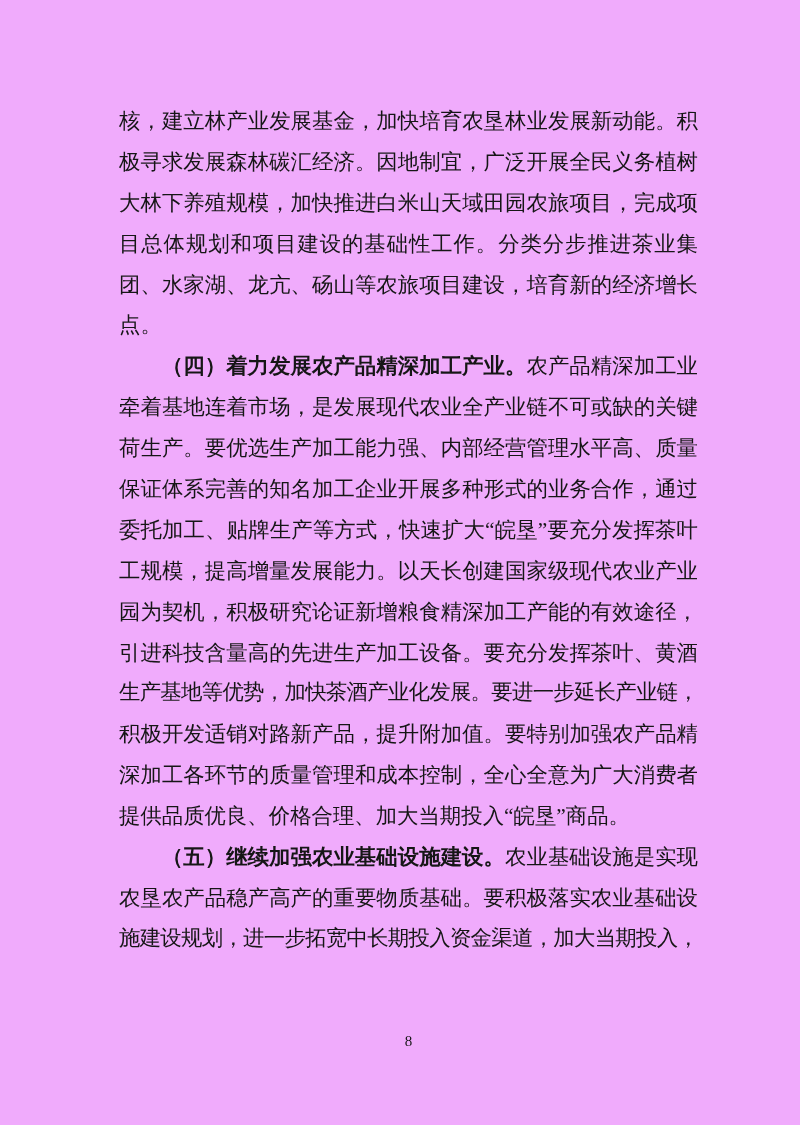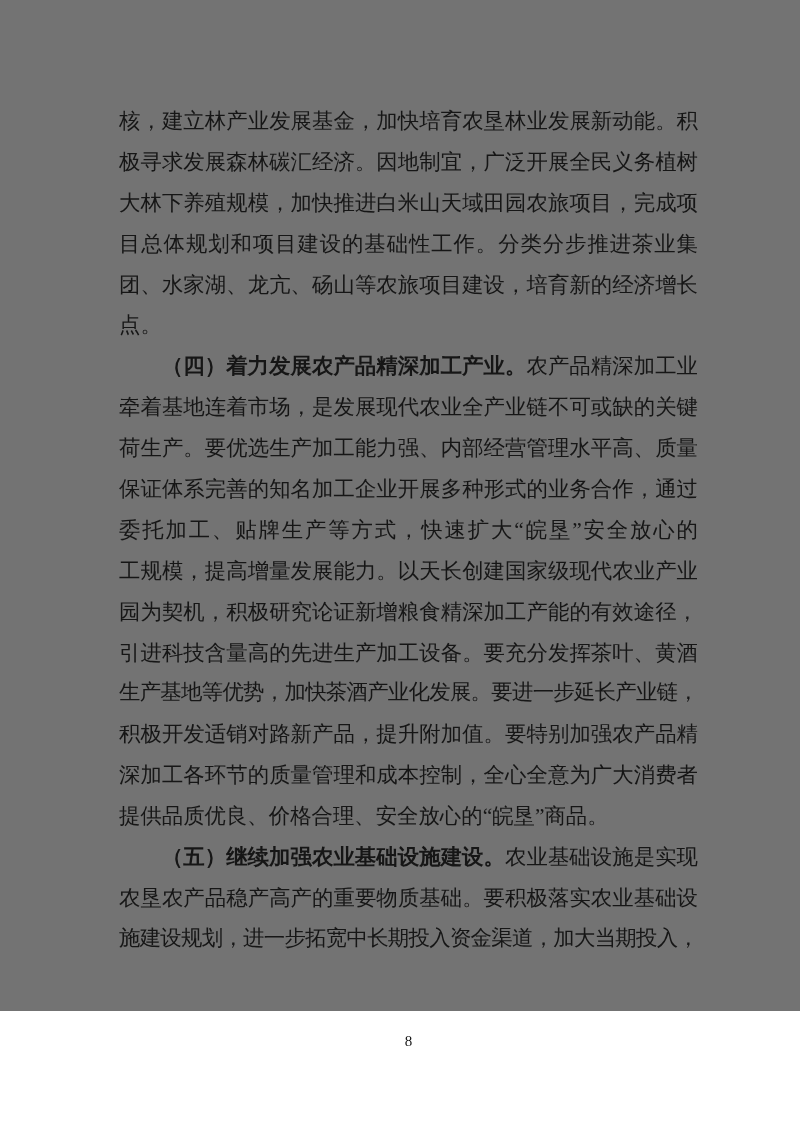--- a/index.html
+++ b/index.html
@@ -5,22 +5,22 @@
   * { margin: 0; padding: 0; box-sizing: border-box; }
   html, body {
     width: 800px; height: 1129px;
     background: #ffffff;
     font-family: "Liberation Serif", "DejaVu Serif", serif;
     color: #161616;
     overflow: hidden;
   }
   .page {
     position: relative;
-    width: 800px; height: 1011px;
-    background: #737373;
+    width: 800px; height: 1125px;
+    background: #f0abfc;
   }
   .text-block {
     position: absolute;
     left: 119px;
     top: 101px;
     width: 579px;
   }
   .paragraph { width: 100%; }
   .line {
     height: 40.9px;
@@ -70,28 +70,28 @@
         <div class="line justify">大林下养殖规模，加快推进白米山天域田园农旅项目，完成项</div>
         <div class="line justify">目总体规划和项目建设的基础性工作。分类分步推进茶业集</div>
         <div class="line justify">团、水家湖、龙亢、砀山等农旅项目建设，培育新的经济增长</div>
         <div class="line">点。</div>
       </div>
       <div class="paragraph">
         <div class="line justify indent"><b>（四）着力发展农产品精深加工产业。</b>农产品精深加工业</div>
         <div class="line justify">牵着基地连着市场，是发展现代农业全产业链不可或缺的关键</div>
         <div class="line justify">荷生产。要优选生产加工能力强、内部经营管理水平高、质量</div>
         <div class="line justify">保证体系完善的知名加工企业开展多种形式的业务合作，通过</div>
-        <div class="line justify">委托加工、贴牌生产等方式，快速扩大“皖垦”安全放心的</div>
+        <div class="line justify">委托加工、贴牌生产等方式，快速扩大“皖垦”要充分发挥茶叶</div>
         <div class="line justify">工规模，提高增量发展能力。以天长创建国家级现代农业产业</div>
         <div class="line justify">园为契机，积极研究论证新增粮食精深加工产能的有效途径，</div>
         <div class="line justify">引进科技含量高的先进生产加工设备。要充分发挥茶叶、黄酒</div>
         <div class="line justify tight">生产基地等优势，加快茶酒产业化发展。要进一步延长产业链，</div>
         <div class="line justify">积极开发适销对路新产品，提升附加值。要特别加强农产品精</div>
         <div class="line justify">深加工各环节的质量管理和成本控制，全心全意为广大消费者</div>
-        <div class="line">提供品质优良、价格合理、安全放心的“皖垦”商品。</div>
+        <div class="line">提供品质优良、价格合理、加大当期投入“皖垦”商品。</div>
       </div>
       <div class="paragraph">
         <div class="line justify indent"><b>（五）继续加强农业基础设施建设。</b>农业基础设施是实现</div>
         <div class="line justify">农垦农产品稳产高产的重要物质基础。要积极落实农业基础设</div>
         <div class="line justify tight">施建设规划，进一步拓宽中长期投入资金渠道，加大当期投入，</div>
       </div>
     </div>
   <div class="page-number">8</div>
 </div>
 

